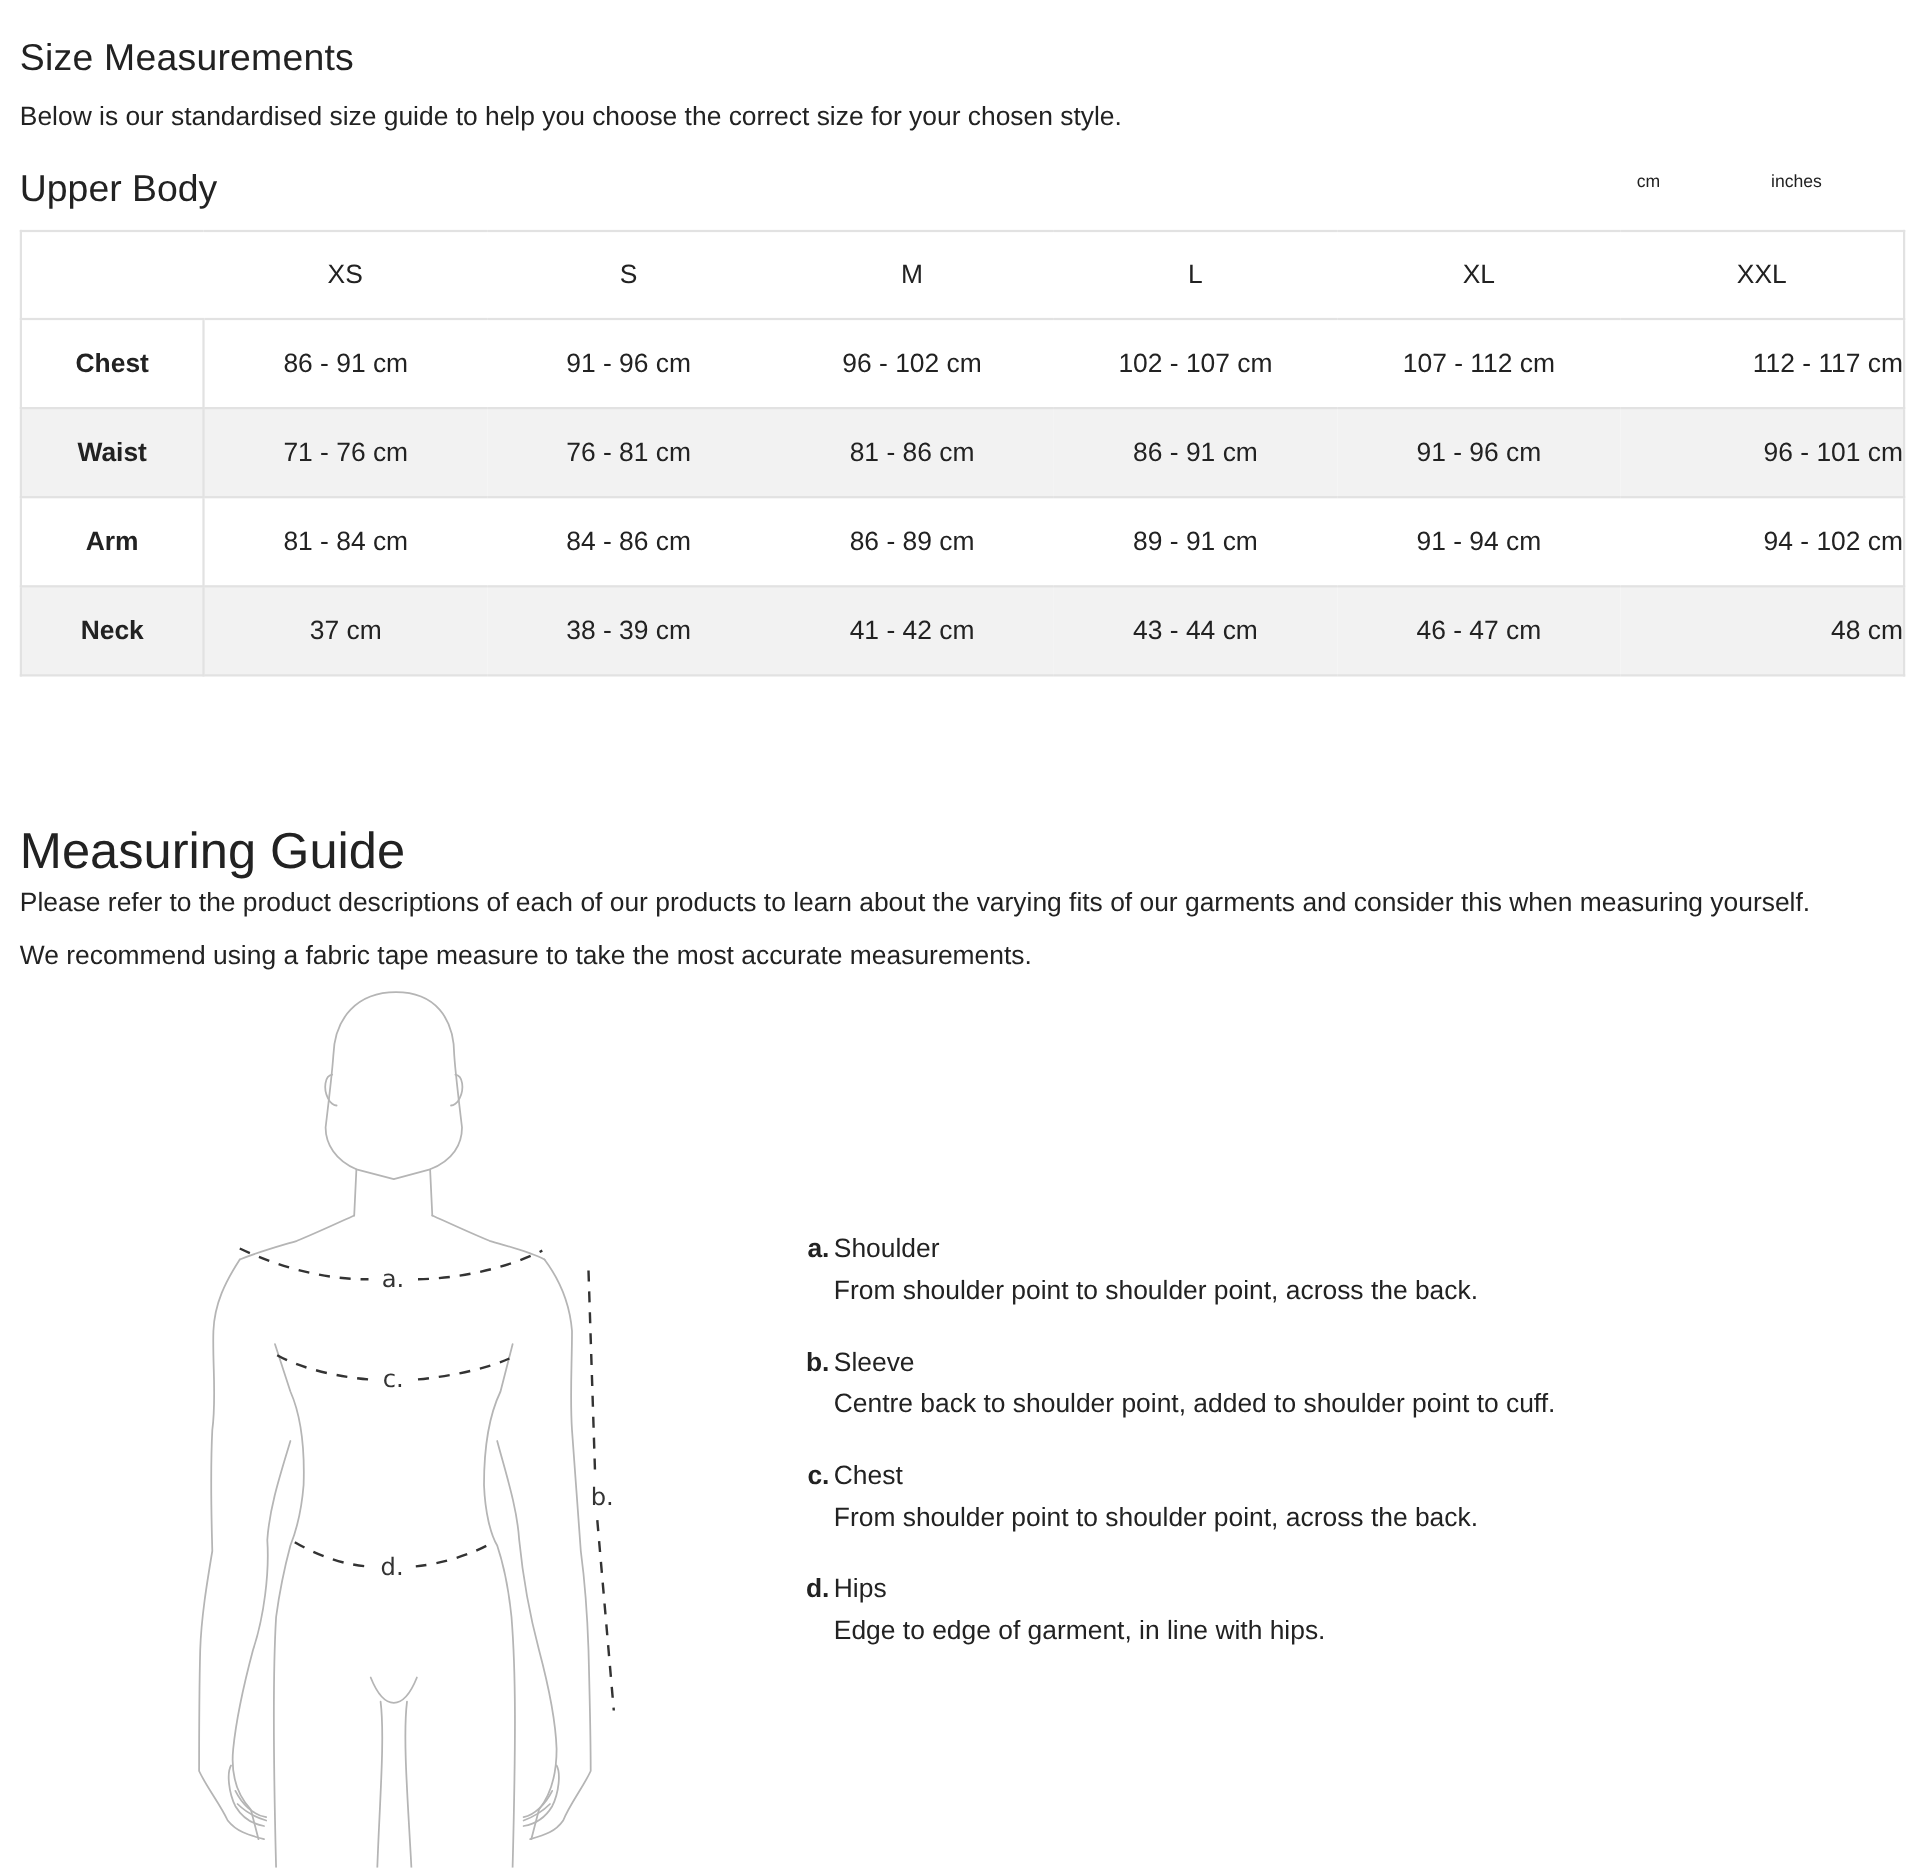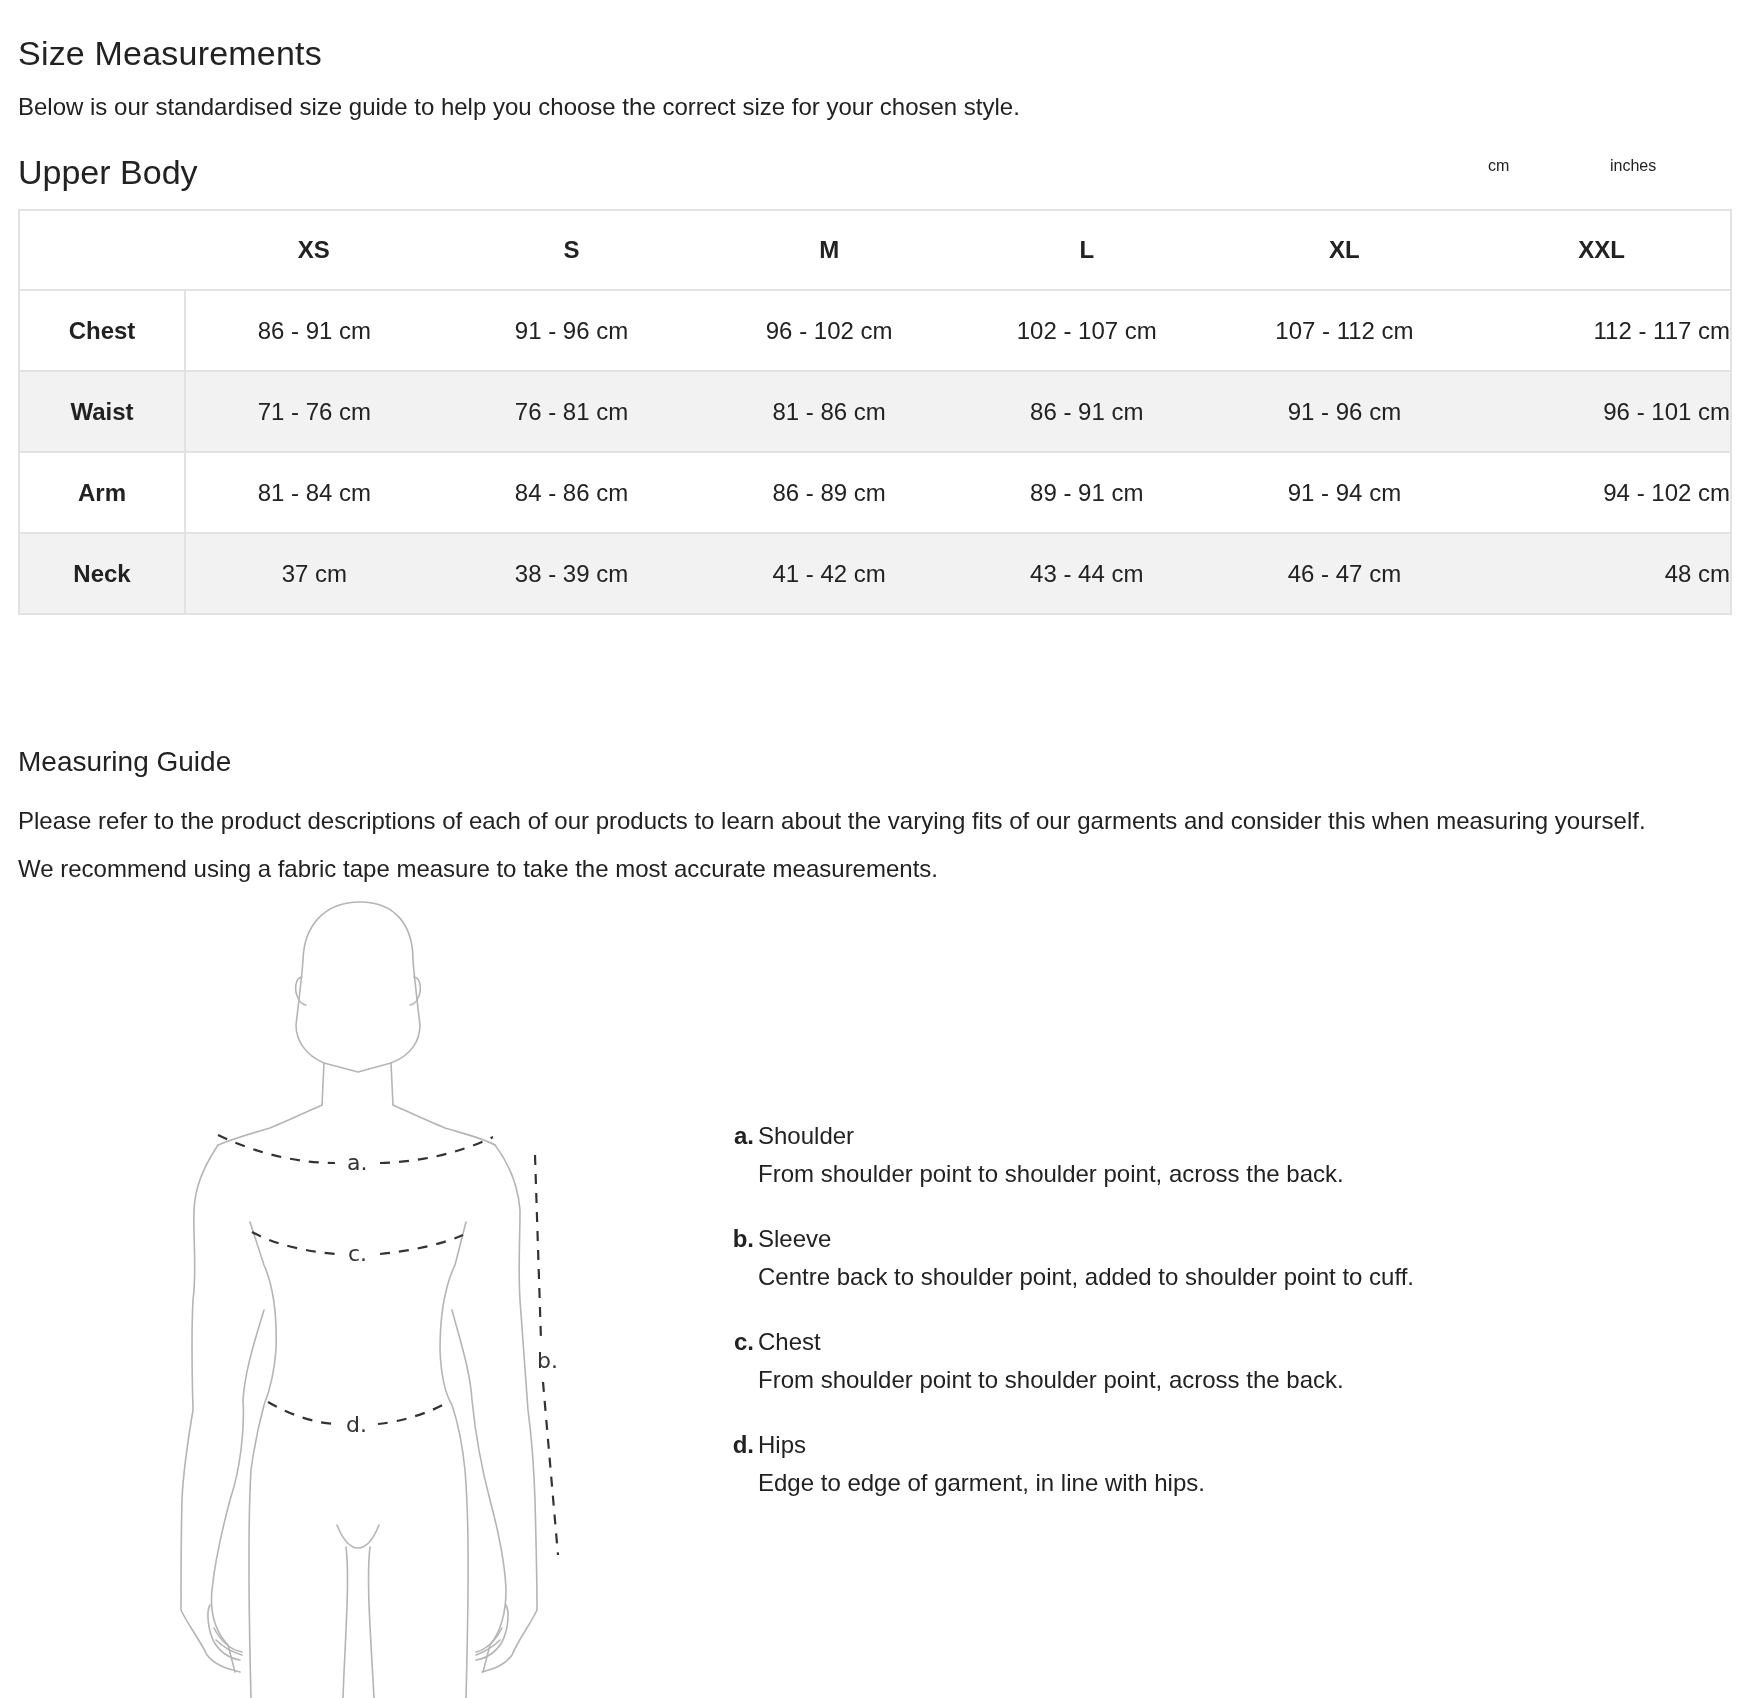--- a/index.html
+++ b/index.html
@@ -15,30 +15,30 @@
   .unit-cm { left: 18px; }
   .unit-in { left: 140px; }
 
   .size-table {
     position: absolute; left: 18px; top: 209px; width: 1714px;
     border-collapse: collapse; table-layout: fixed; font-size: 24px;
   }
   .size-table th, .size-table td {
     border: 2px solid #e2e2e2; text-align: center; vertical-align: middle; padding: 0;
   }
-  .size-table thead th { height: 78px; font-weight: 700; font-size: 24px; border-left: none; border-right: none; }
+  .size-table thead th { height: 78px; font-weight: 400; font-size: 24px; border-left: none; border-right: none; }
   .size-table thead th:first-child { border-left: 2px solid #e2e2e2; }
   .size-table thead th:last-child { border-right: 2px solid #e2e2e2; }
   .size-table tbody td { height: 79px; border-left: none; border-right: none; }
   .size-table tbody td.row-label { font-weight: 700; border-left: 2px solid #e2e2e2; border-right: 2px solid #e2e2e2; }
   .size-table tbody td:last-child { border-right: 2px solid #e2e2e2; text-align: right; }
   .size-table tbody tr:nth-child(even) td { background: #f2f2f2; }
   .col-label { width: 166px; }
 
-  .guide-title { position: absolute; left: 18px; top: 746px; margin: 0; font-size: 28px; font-weight: 400; }
+  .guide-title { position: absolute; left: 18px; top: 746px; margin: 0; font-size: 46px; font-weight: 400; }
   .guide-intro { position: absolute; left: 18px; top: 797px; width: 1640px; margin: 0; font-size: 24px; line-height: 48px; }
 
   .figure { position: absolute; left: 160px; top: 895px; width: 420px; height: 803px; }
 
   .legend { position: absolute; left: 722px; top: 1122px; margin: 0; padding: 0; list-style: none; }
   .legend-item { position: relative; height: 103px; font-size: 24px; }
   .legend-letter { position: absolute; left: 0; top: 0; font-weight: 700; width: 32px; text-align: right; }
   .legend-name { position: absolute; left: 36px; top: 0; }
   .legend-desc { position: absolute; left: 36px; top: 38px; white-space: nowrap; }
 </style>

